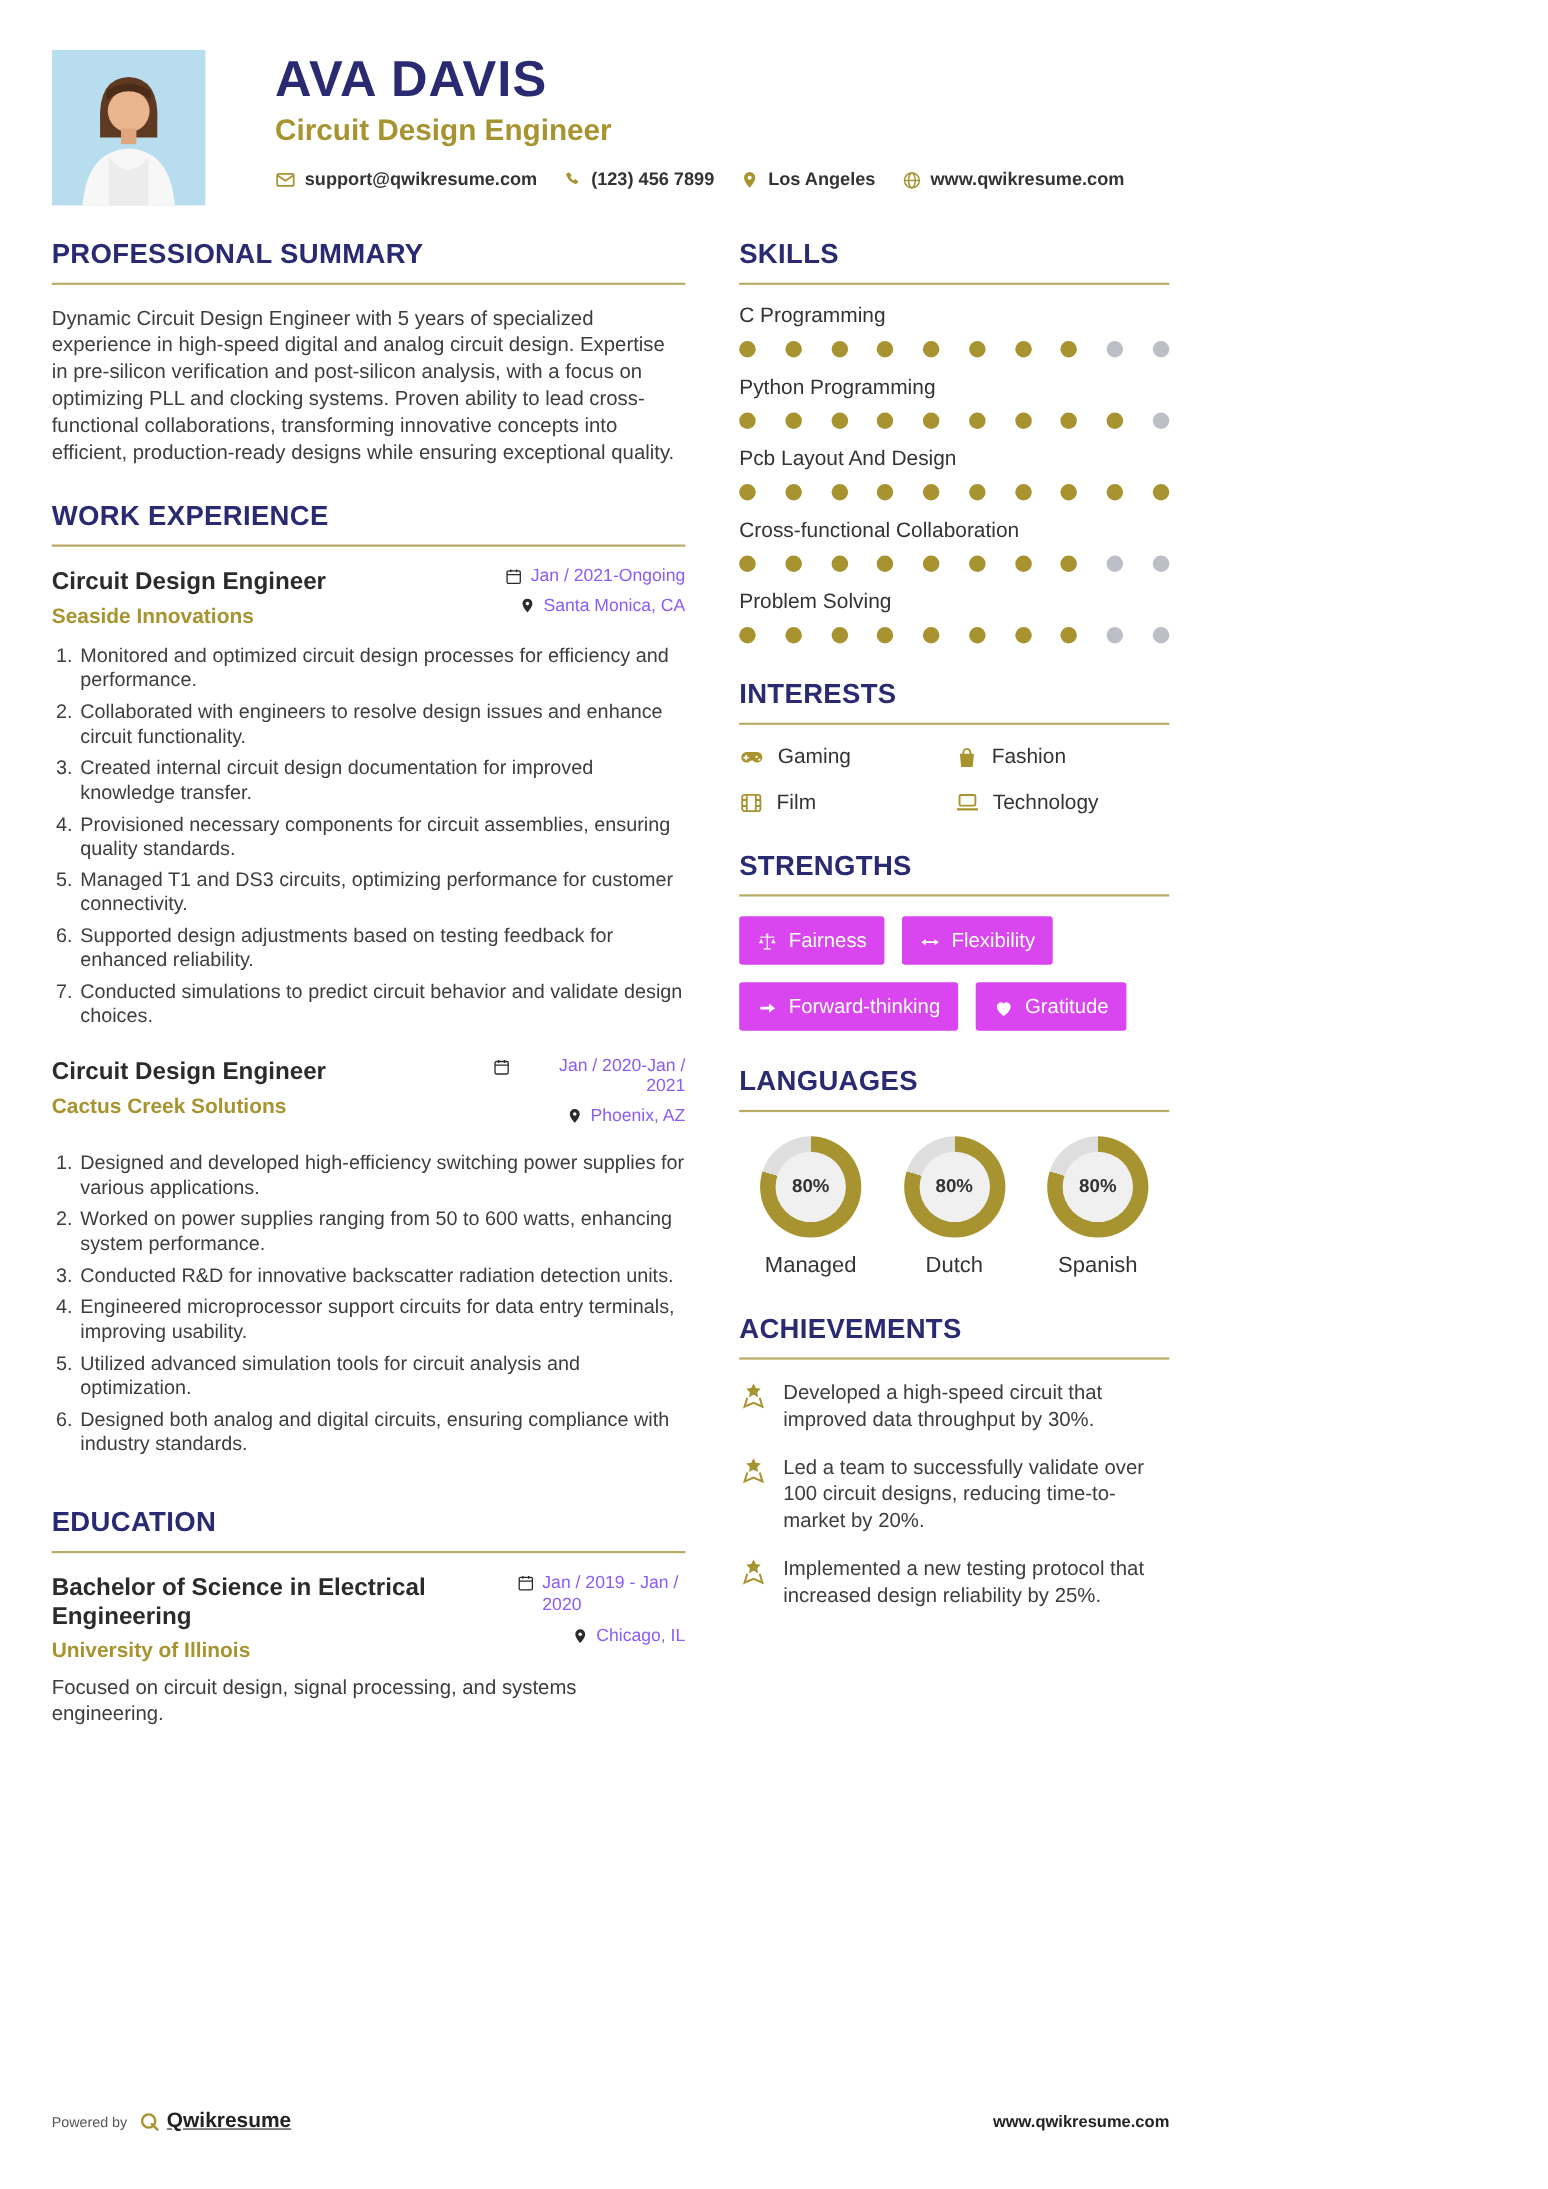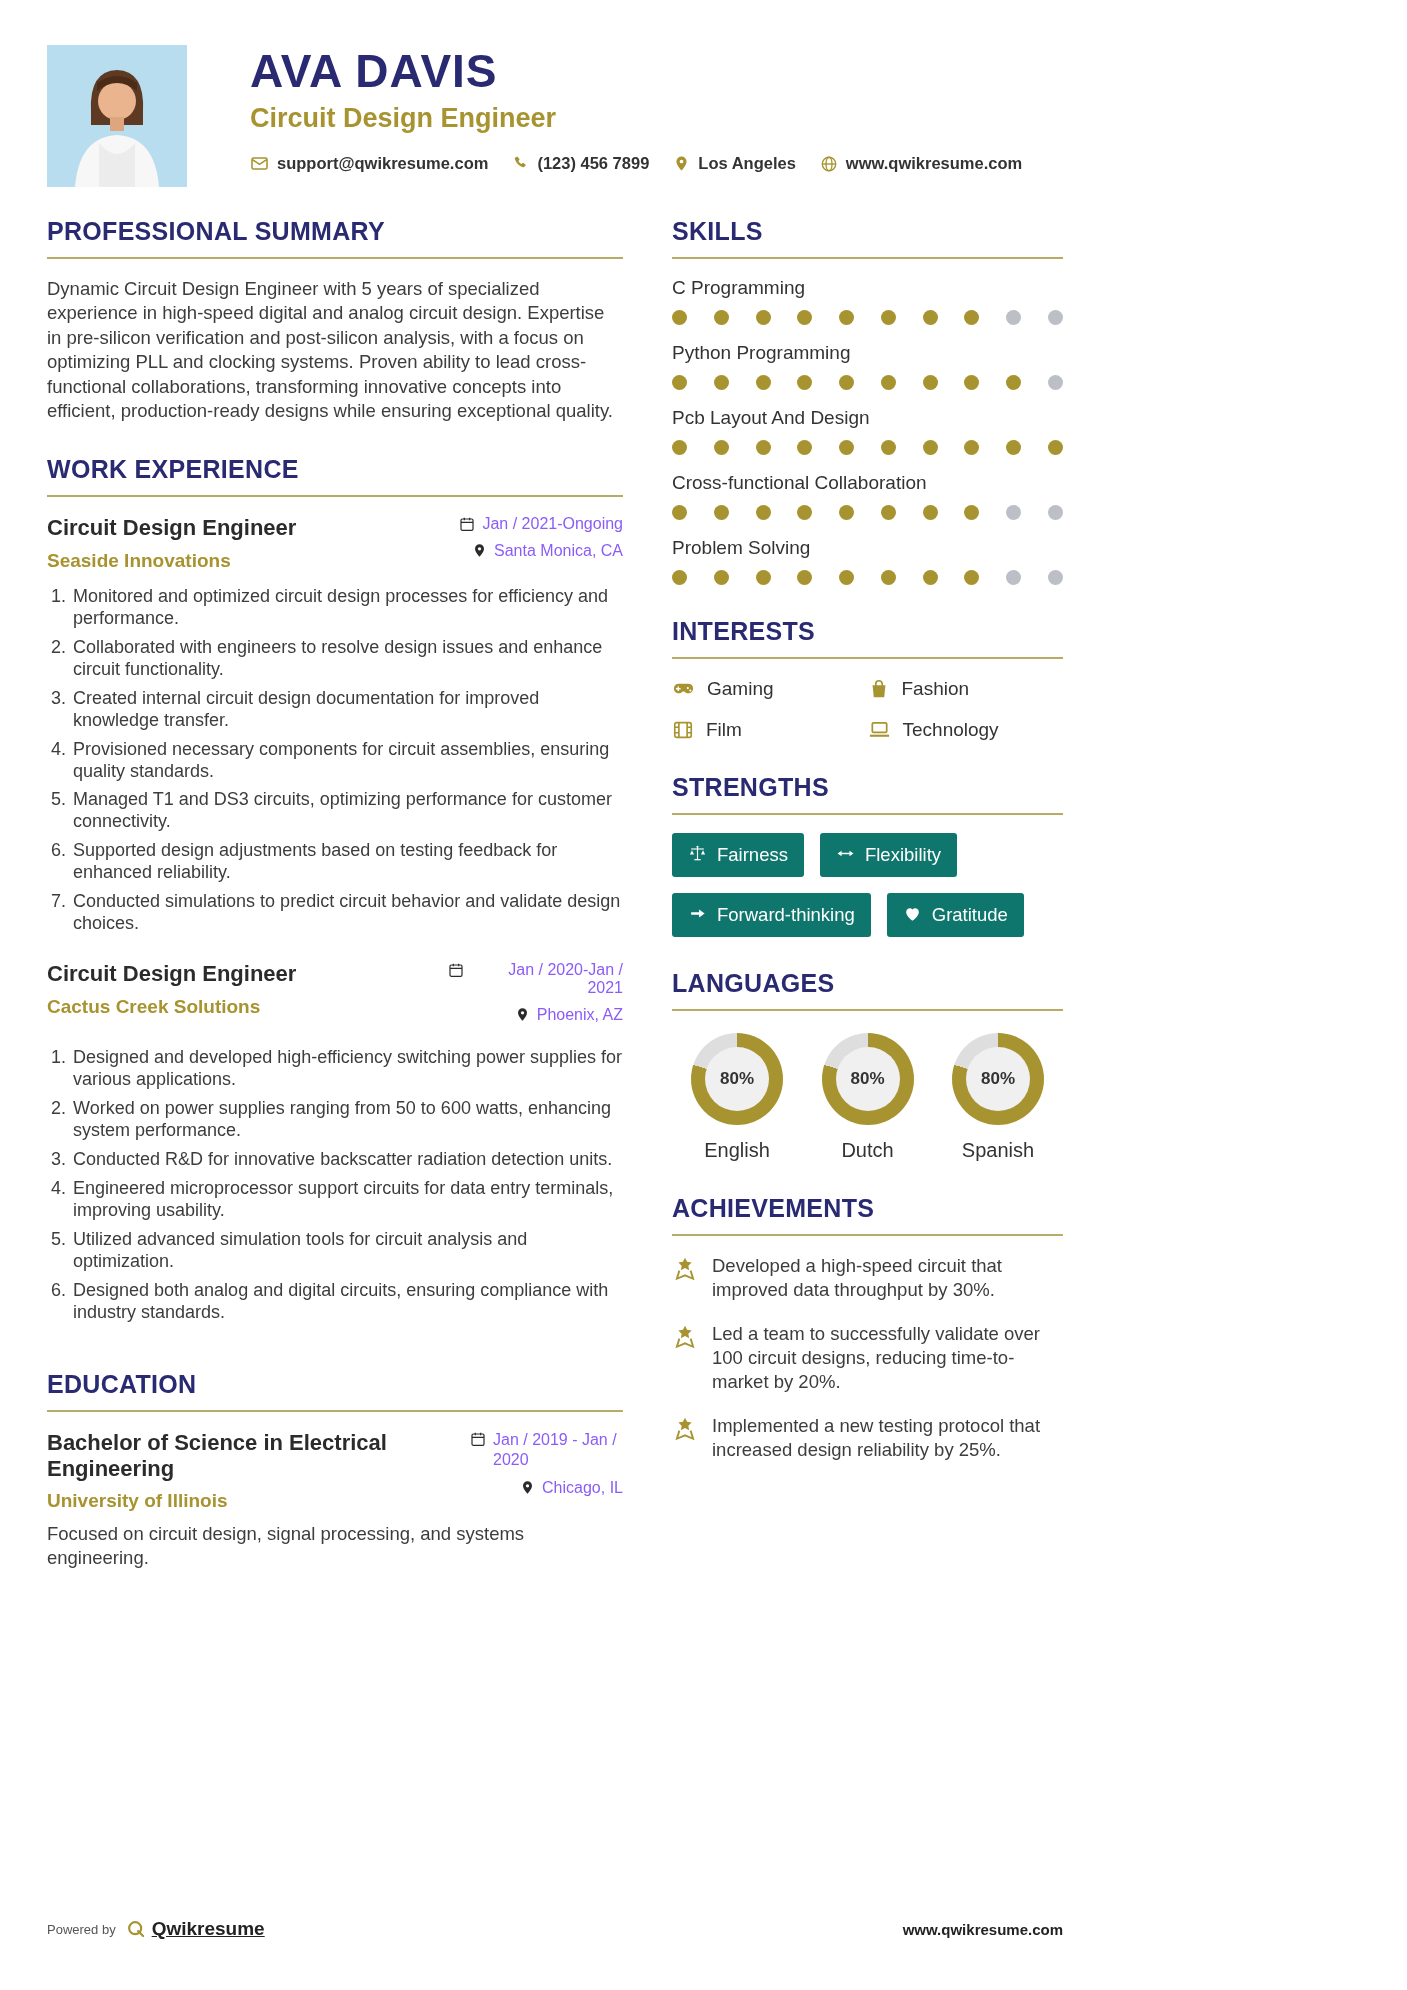--- a/index.html
+++ b/index.html
@@ -49,21 +49,21 @@
   .dot { width:15px; height:15px; border-radius:50%; background:#bcc0c6; }
   .dot.on { background:#a7932f; }
 
   
   .interests-grid { display:grid; grid-template-columns:1fr 1fr; row-gap:18px; }
   .interest { display:flex; align-items:center; gap:12px; font-size:19px; color:#333; }
   .interest .iicon { color:#a7932f; display:inline-flex; }
 
   
   .badges { display:flex; flex-wrap:wrap; gap:16px; }
-  .badge { display:inline-flex; align-items:flex-start; gap:10px; background:#0f766e; color:#fff; font-size:18.5px; font-weight:500; padding:11px 16px; border-radius:3px; }
+  .badge { display:inline-flex; align-items:flex-end; gap:10px; background:#d946ef; color:#fff; font-size:18.5px; font-weight:500; padding:11px 16px; border-radius:3px; }
   .badge .bicon { display:inline-flex; color:#fff; }
 
   
   .langs { display:flex; justify-content:space-between; padding:4px 6px 0; }
   .lang { display:flex; flex-direction:column; align-items:center; width:118px; }
   .ring { width:92px; height:92px; border-radius:50%; display:flex; align-items:center; justify-content:center; }
   .ring-inner { width:64px; height:64px; border-radius:50%; background:#f0f0f0; display:flex; align-items:center; justify-content:center; font-size:17px; font-weight:700; color:#333; }
   .lang-name { margin-top:14px; font-size:20px; color:#333; }
 
   
@@ -439,21 +439,21 @@
         <section class="section">
           <h2 class="section-h">LANGUAGES</h2>
           <div class="rule"></div>
           <div class="langs">
             <div class="lang">
               <div class="ring" style="background: conic-gradient(rgb(167, 147, 47) 0deg, rgb(167, 147, 47) 80%, rgb(222, 222, 222) 80%, rgb(222, 222, 222) 100%);">
                 <div class="ring-inner">
                     <span class="ring-label">80%</span>
                   </div>
               </div>
-              <div class="lang-name">English</div>
+              <div class="lang-name">Managed</div>
             </div>
             <div class="lang">
               <div class="ring" style="background: conic-gradient(rgb(167, 147, 47) 0deg, rgb(167, 147, 47) 80%, rgb(222, 222, 222) 80%, rgb(222, 222, 222) 100%);">
                 <div class="ring-inner">
                     <span class="ring-label">80%</span>
                   </div>
               </div>
               <div class="lang-name">Dutch</div>
             </div>
             <div class="lang">

